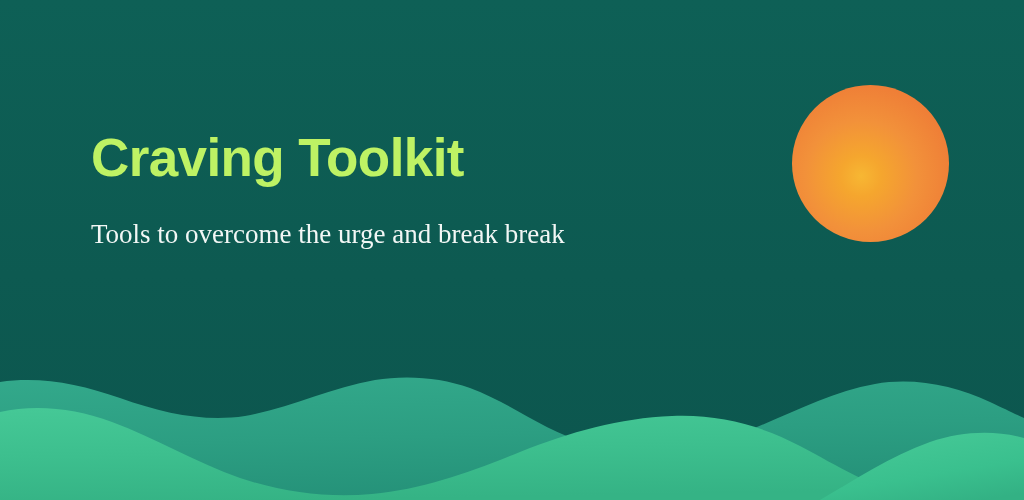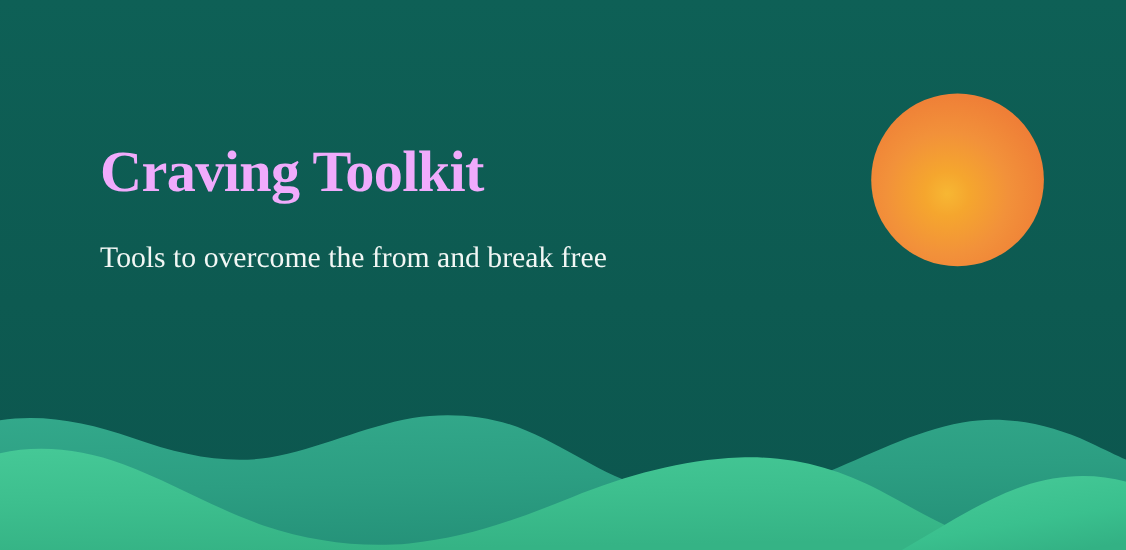--- a/index.html
+++ b/index.html
@@ -47,26 +47,26 @@
   
   .text-block {
     position: absolute;
     left: 91px;
     top: 128px;
     width: 620px;
   }
 
   .title {
     margin: 0;
-    font-family: Liberation Serif, serif;
+    font-family: Liberation Sans, sans-serif;
     font-size: 53px;
     font-weight: 700;
     letter-spacing: -0.6px;
     line-height: 1.12;
-    color: #f0abfc;
+    color: #bef264;
   }
 
   .subtitle {
     margin: 0;
     padding-top: 26px;
     font-family: "Liberation Serif", "DejaVu Serif", serif;
     font-size: 27px;
     font-weight: 400;
     line-height: 42px;
     color: #f2f7f5;
@@ -94,21 +94,21 @@
 
 <div class="banner">
 
   <div class="sky-tone"></div>
 
   <div class="sun"></div>
 
   <div class="text-block">
     <h1 class="title">Craving Toolkit</h1>
     <p class="subtitle">
-      <span class="sub-line">Tools to overcome the from and break free</span>
+      <span class="sub-line">Tools to overcome the urge and break break</span>
     </p>
   </div>
 
   <div class="hills">
     <svg viewBox="0 0 1024 140" preserveAspectRatio="none">
       <defs>
         <linearGradient id="gradBack" x1="0" y1="0" x2="0.25" y2="1">
           <stop offset="0%" stop-color="#33a98b"></stop>
           <stop offset="55%" stop-color="#2c9e82"></stop>
           <stop offset="100%" stop-color="#259279"></stop>

